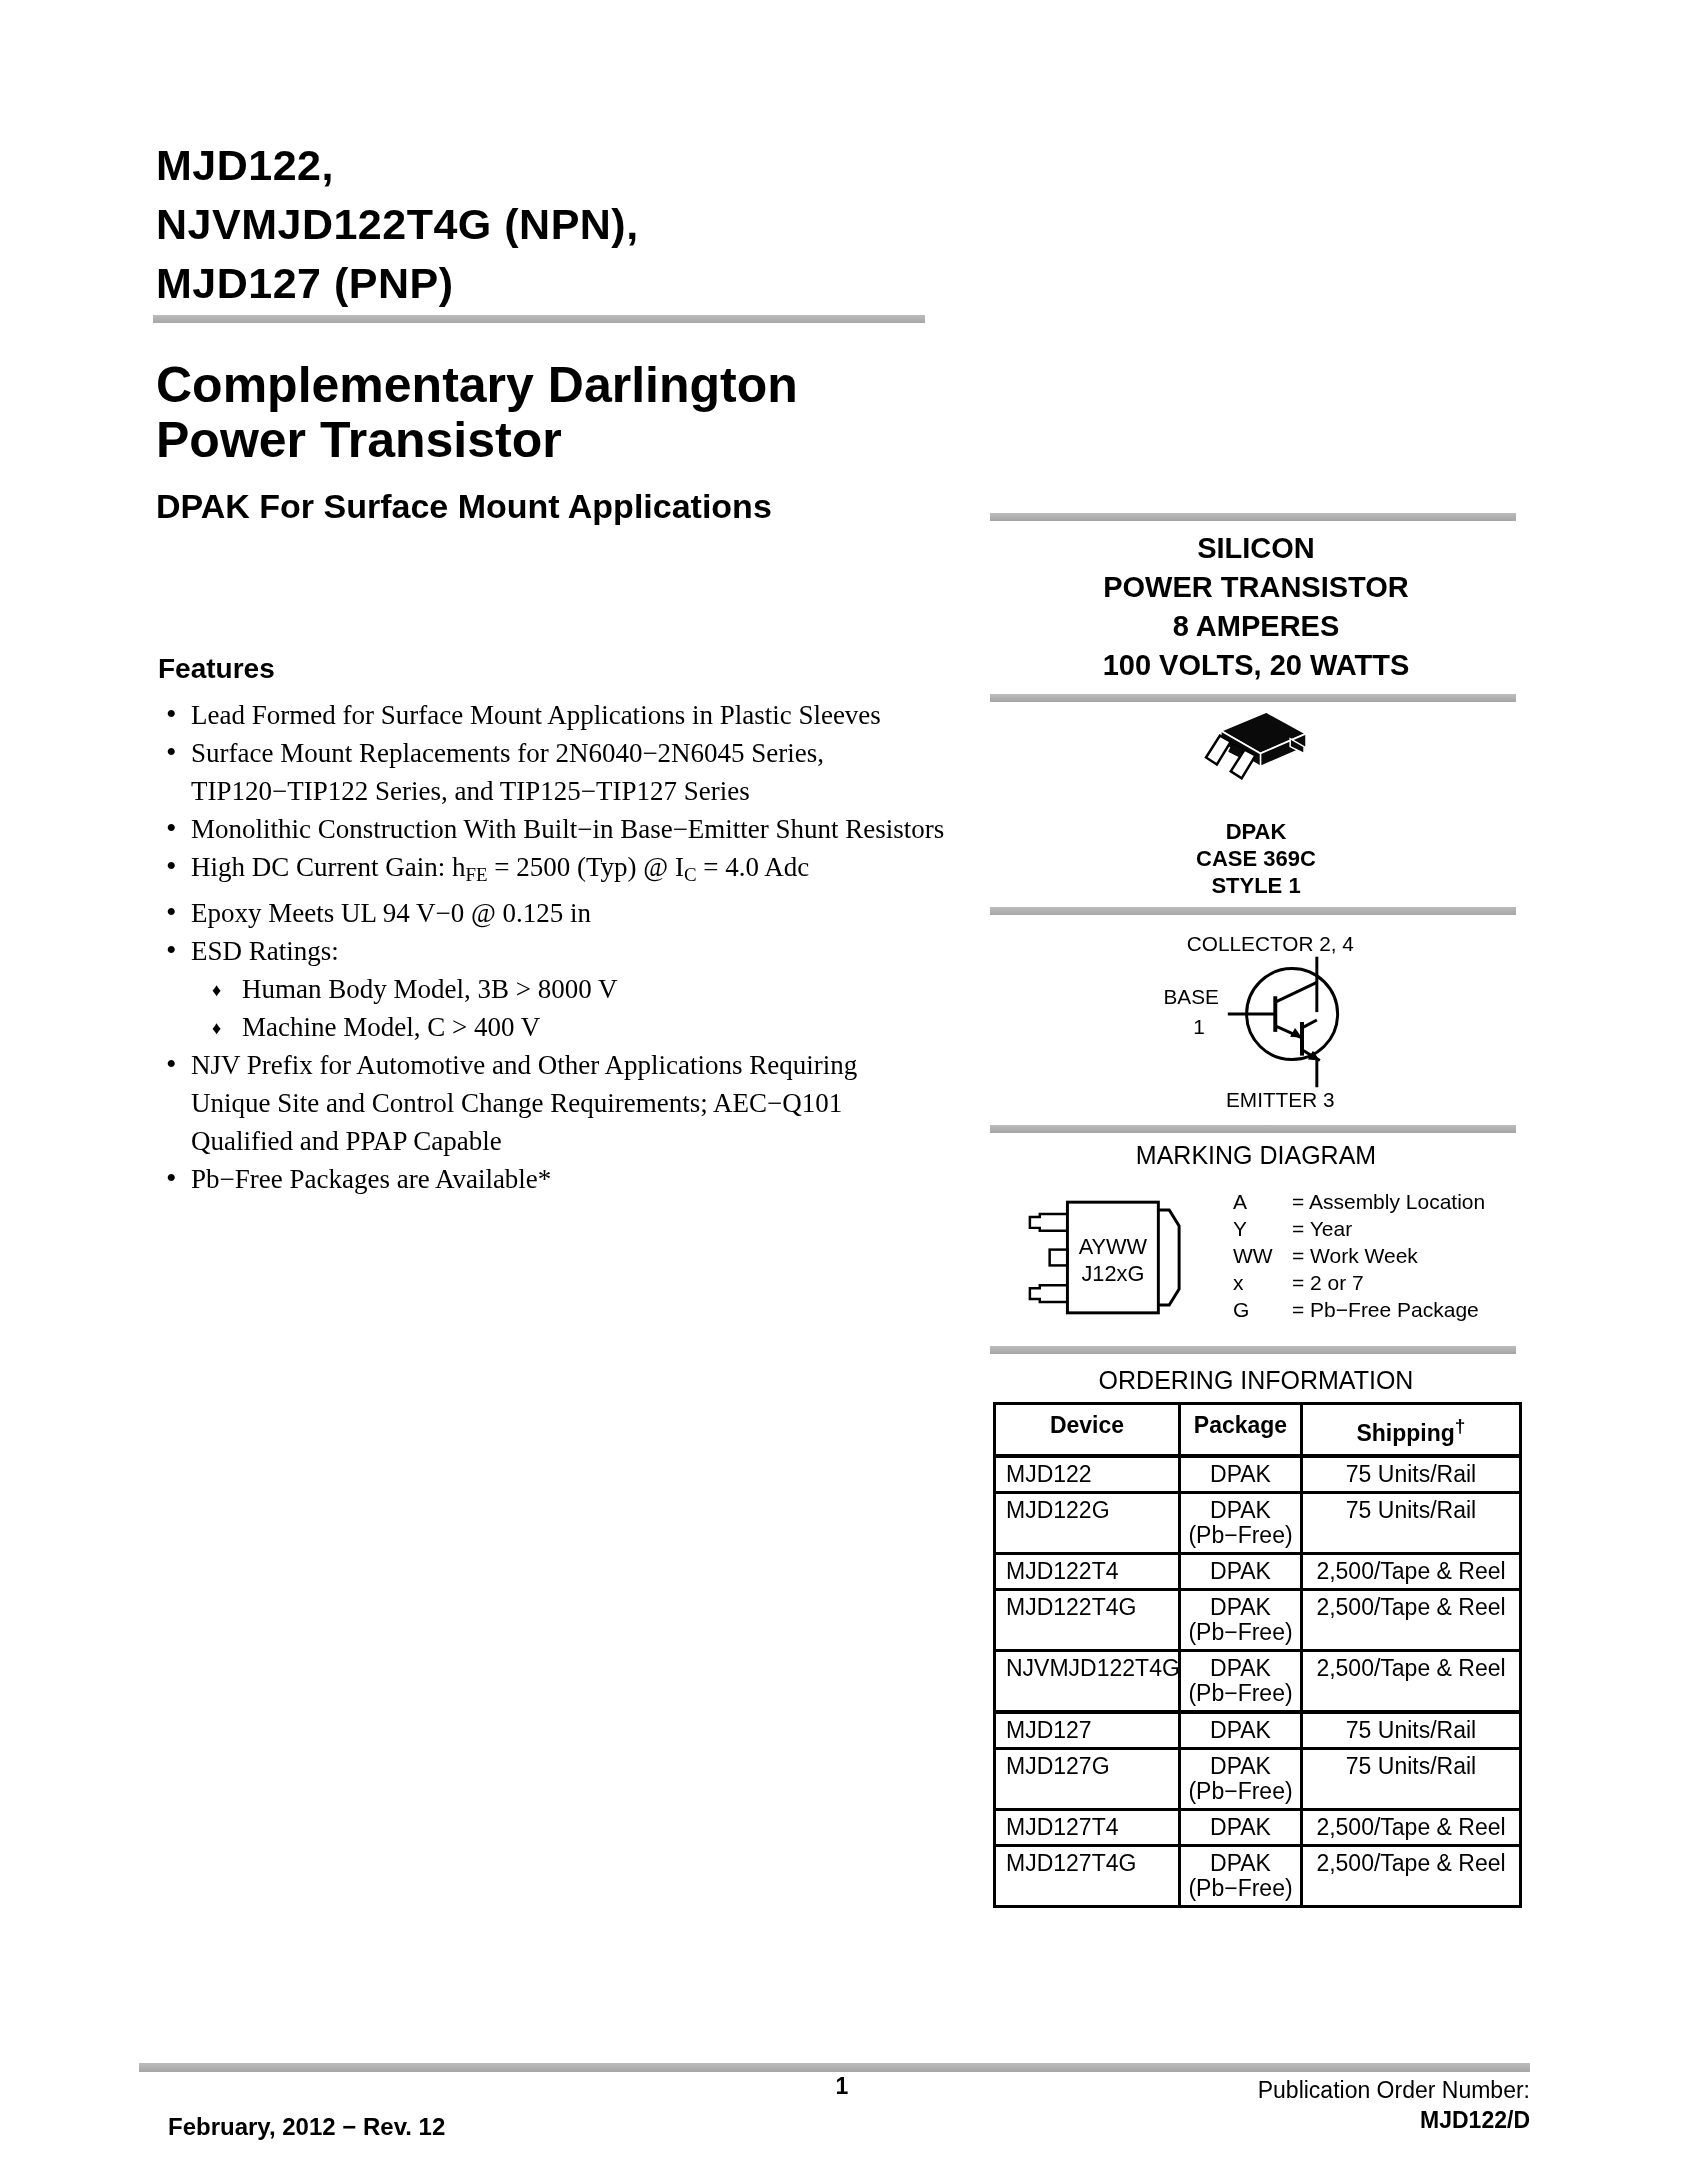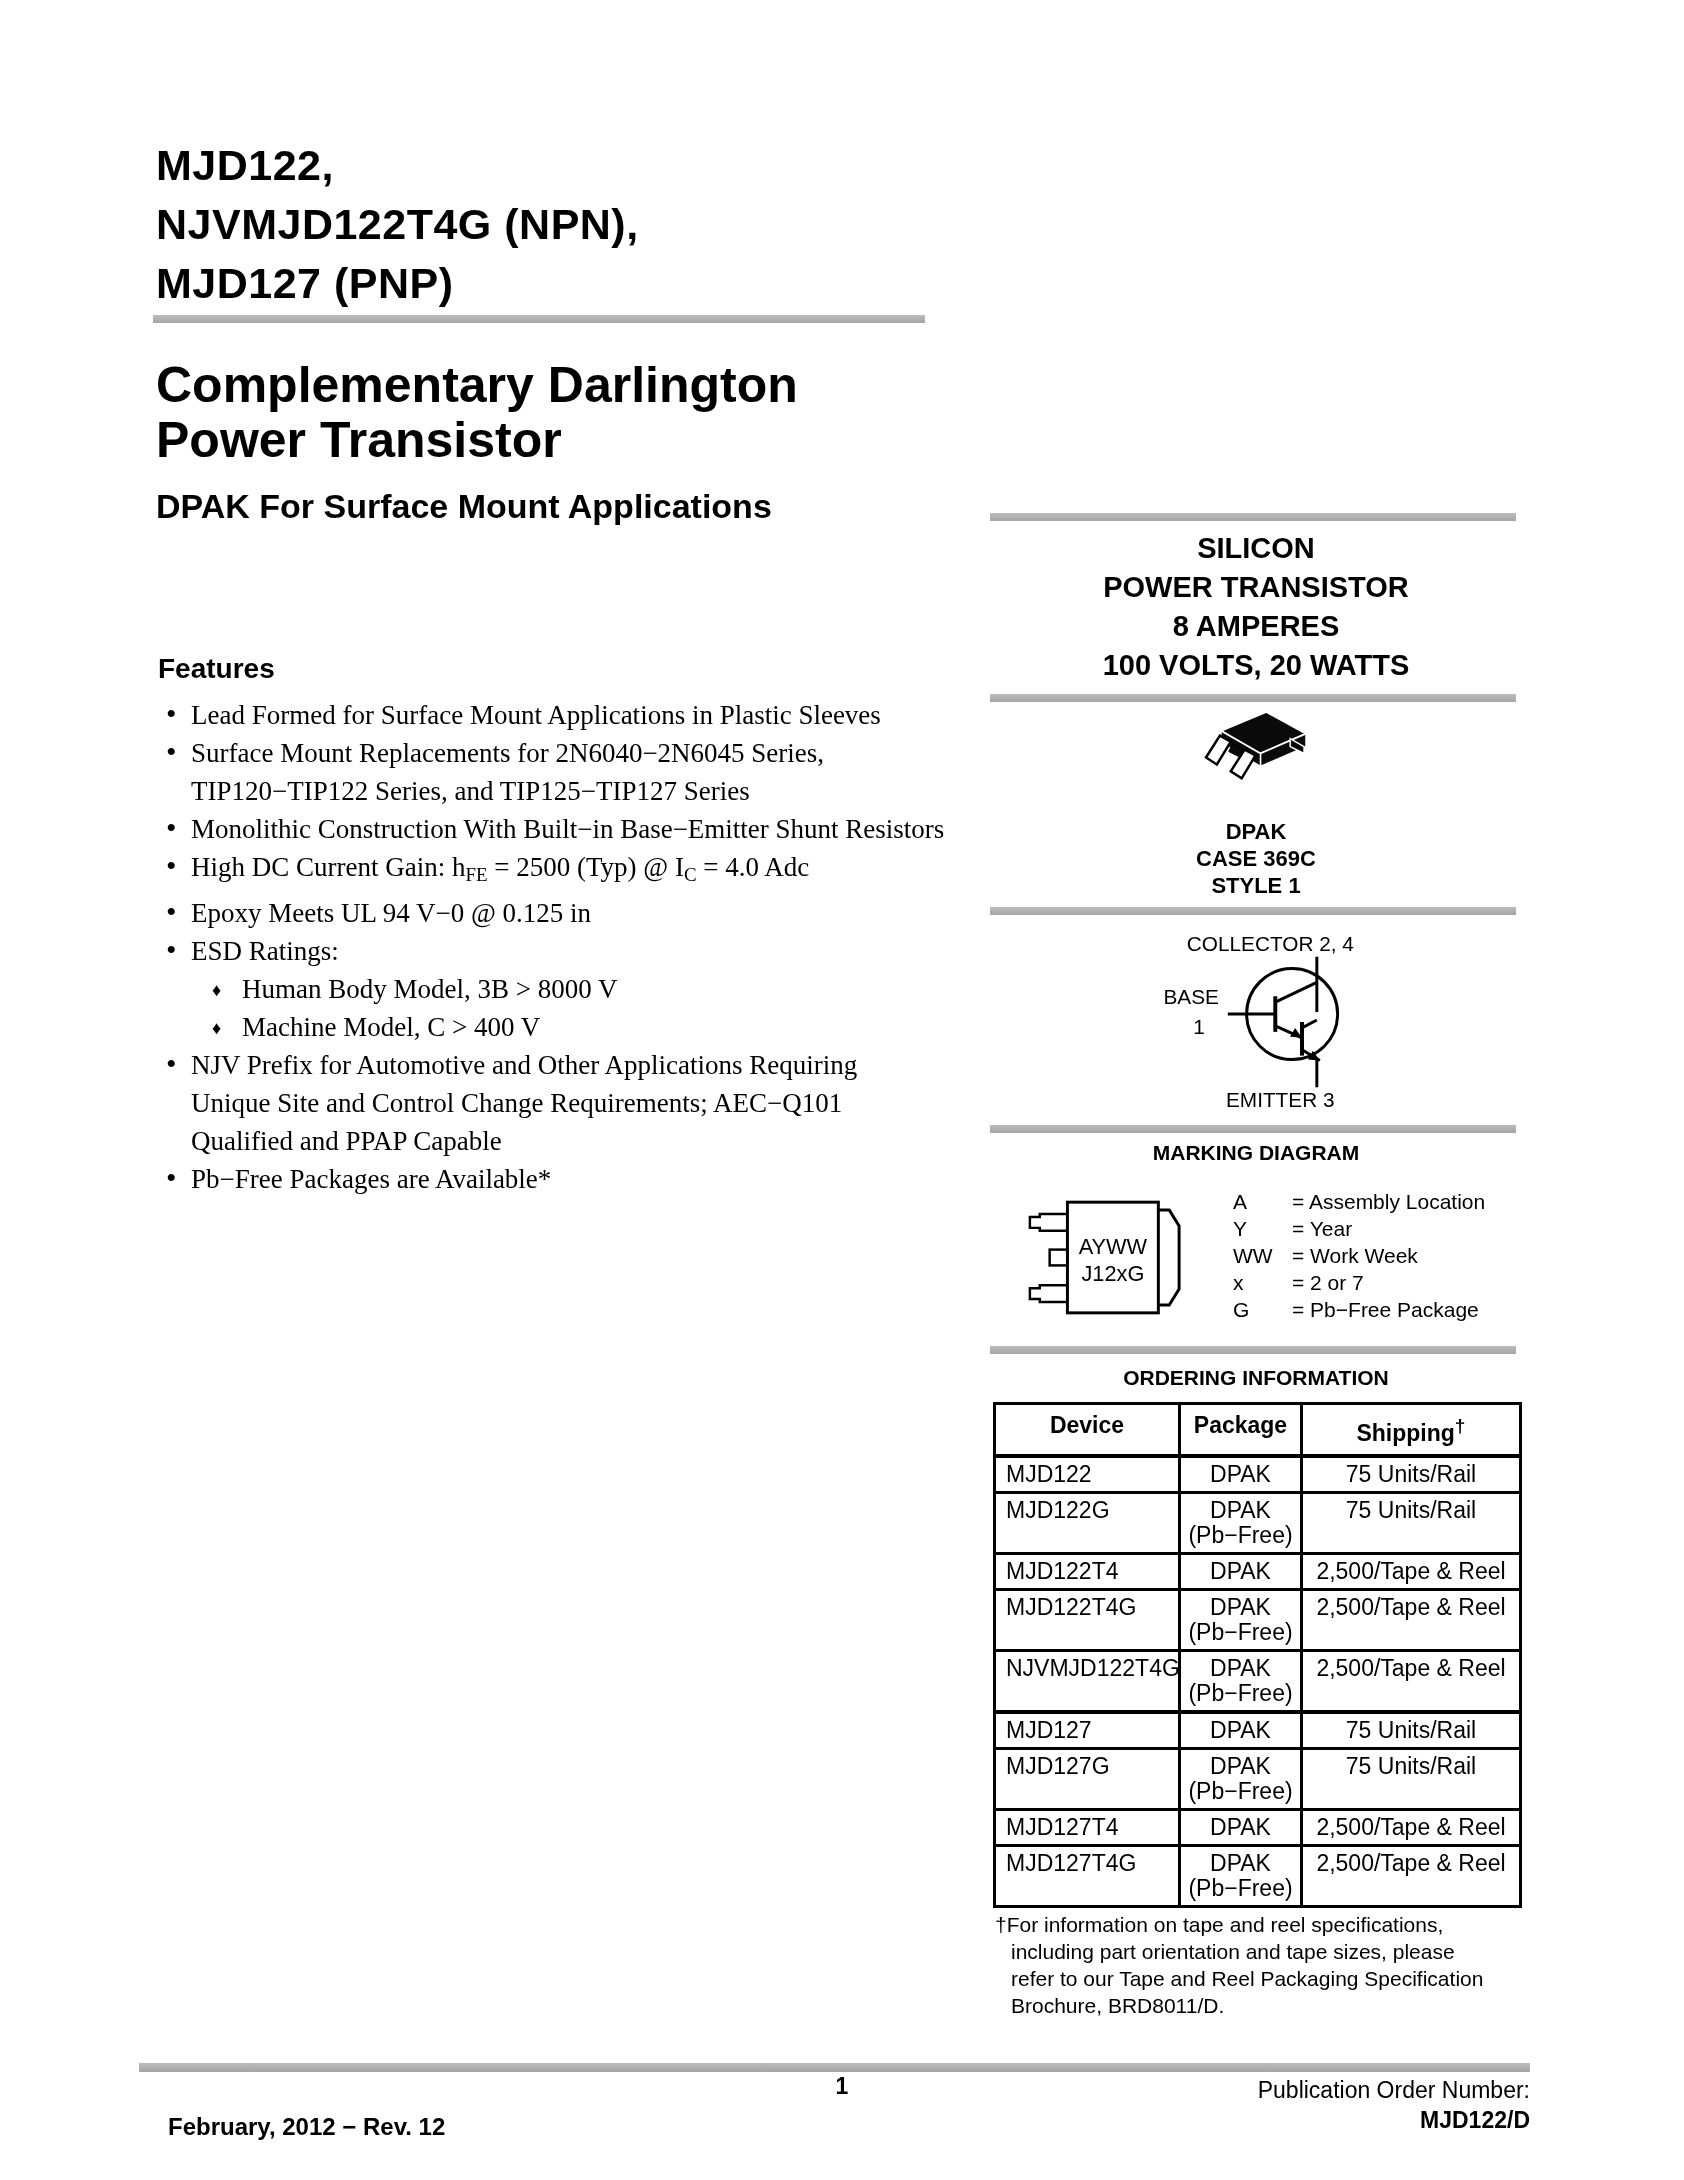--- a/index.html
+++ b/index.html
@@ -21,21 +21,21 @@
   ul.features li{position:relative;padding-left:33px;margin:0;}
   ul.features li.b::before{content:"•";position:absolute;left:8px;top:-1px;font-size:30px;}
   ul.features li.sub{padding-left:84px;}
   ul.features li.sub::before{content:"♦";position:absolute;left:54px;top:1px;font-size:18px;}
   sub.sc{font-size:70%;vertical-align:-5px;}
 
   
   .rbar{left:990px;width:526px;height:8px;background:linear-gradient(#bcbcbc,#a5a5a5);}
   .banner{left:993px;top:529px;width:526px;text-align:center;font-size:29px;font-weight:bold;line-height:39px;}
   .pkg-caption{left:993px;top:818px;width:526px;text-align:center;font-size:22px;font-weight:bold;line-height:27px;}
-  .mark-title,.ord-title{left:993px;width:526px;text-align:center;font-size:21px;font-weight:bold;}
+  .mark-title,.ord-title{left:993px;width:526px;text-align:center;font-size:25px;font-weight:normal;}
   .mark-title{top:1141px;}
   .ord-title{top:1366px;}
   .legend{left:1233px;top:1188px;font-size:21px;line-height:27px;}
   .legend .row{white-space:nowrap;}
   .legend .sym{display:inline-block;width:59px;}
 
   table.ord{position:absolute;left:993px;top:1402px;width:526px;border-collapse:collapse;
             table-layout:fixed;font-size:23px;}
   table.ord th,table.ord td{border:3px solid #000;vertical-align:top;line-height:25px;padding:4px 4px;}
   table.ord th{font-weight:bold;text-align:center;padding:8px 2px;border-bottom:4px solid #000;}
@@ -208,24 +208,20 @@
         </tr>
     <tr>
           <td class="dev">MJD127T4G</td>
           <td class="ctr">DPAK
 (Pb−Free)</td>
           <td class="ctr">2,500/Tape &amp; Reel</td>
         </tr>
   </tbody>
     </table>
 
-  <div class="abs footnote">†For information on tape and reel specifications,
-including part orientation and tape sizes, please
-refer to our Tape and Reel Packaging Specification
-Brochure, BRD8011/D.</div>
 
   <div class="abs foot-bar"></div>
   <div class="abs page-num">1</div>
   <div class="abs date-rev">February, 2012 − Rev. 12</div>
   <div class="abs pub-label">Publication Order Number:</div>
   <div class="abs pub-num">MJD122/D</div>
 
 </div>
 
 

